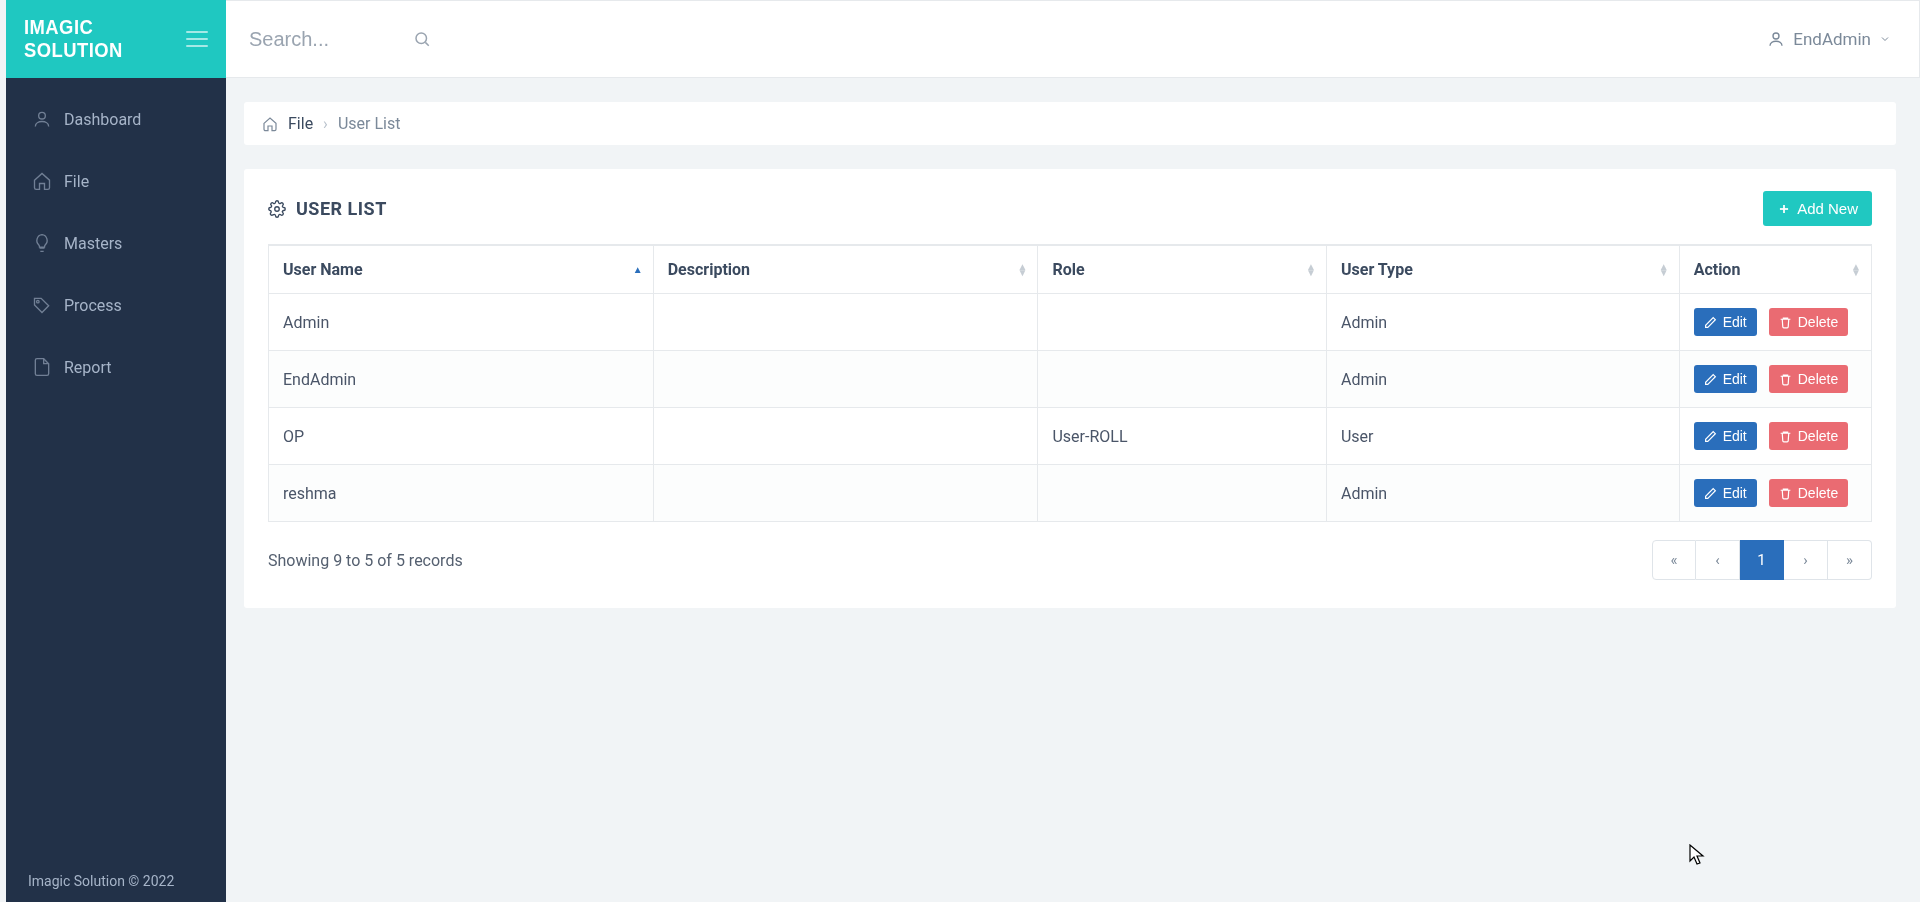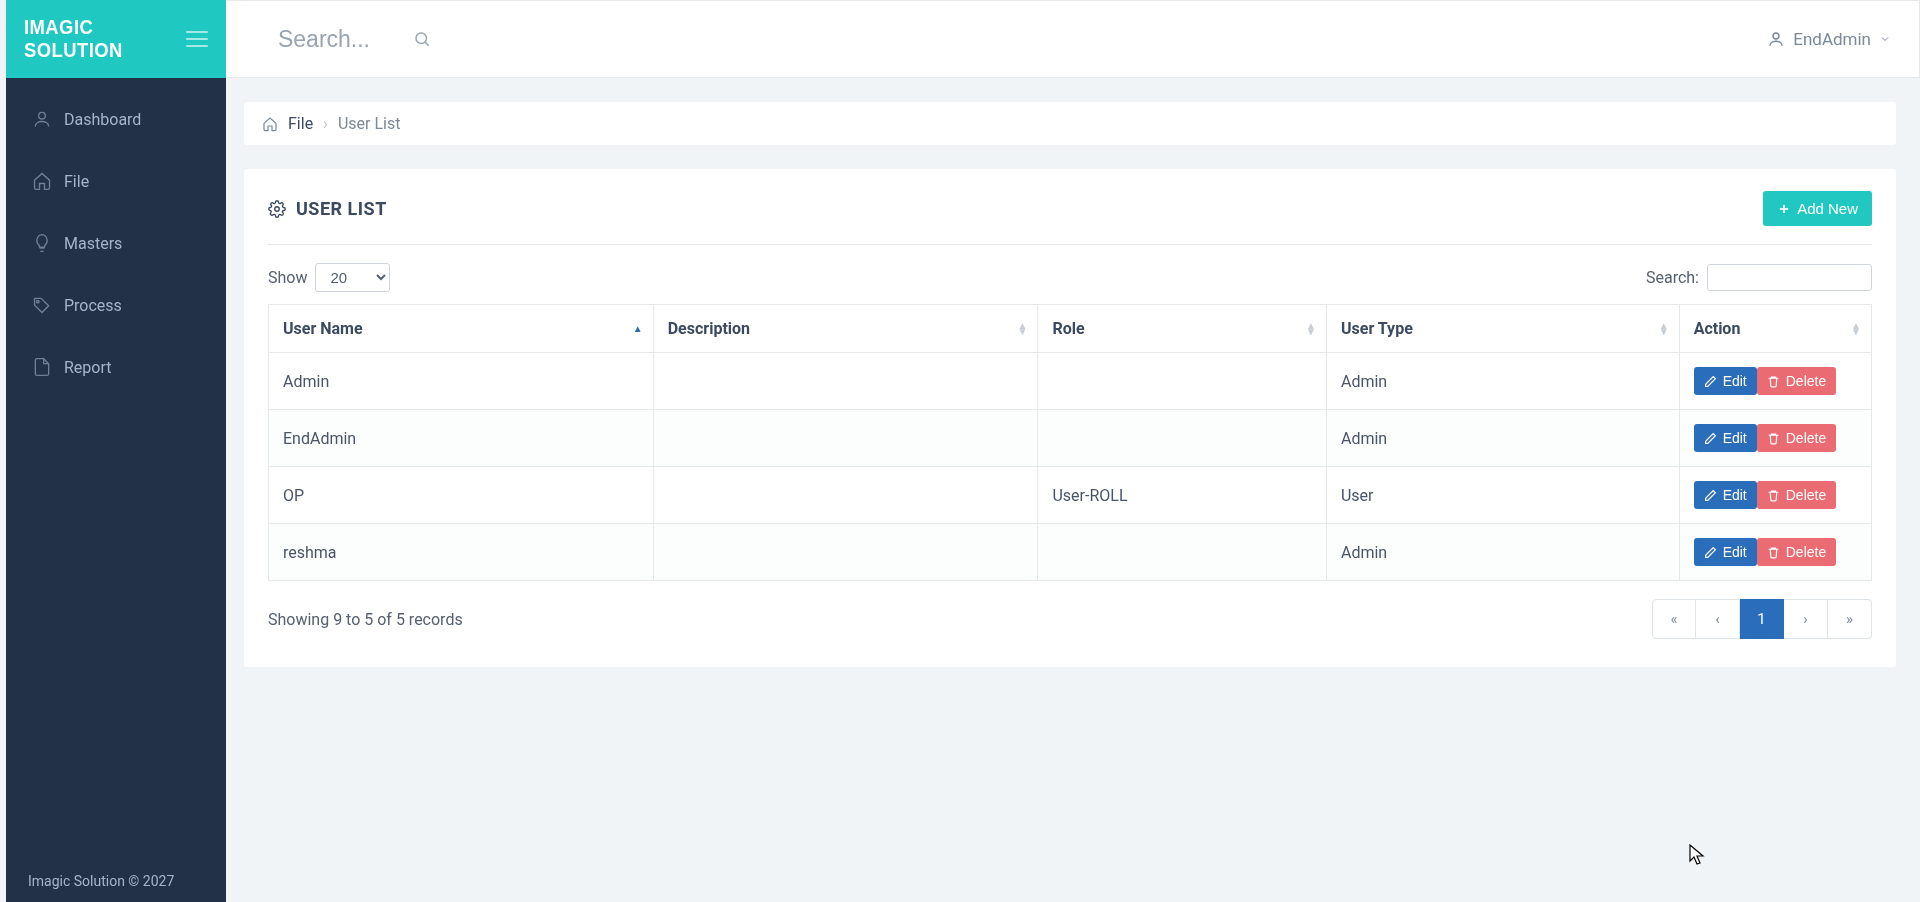--- a/index.html
+++ b/index.html
@@ -92,24 +92,23 @@
       z-index: 50;
     }
     .search-wrap {
       display: flex;
       align-items: center;
       gap: 14px;
     }
     .search-input {
       border: none;
       outline: none;
-      font-size: 23px;
+      font-size: 20px;
       width: 150px;
       color: #4d7c0f;
-      text-align: center;
     }
     .search-input::placeholder { color: #9aa4b0; }
     .search-icon { color: #9aa4b0; }
 
     .user-menu {
       display: flex;
       align-items: center;
       gap: 8px;
       color: #7b8999;
       cursor: pointer;
@@ -228,21 +227,21 @@
       top: 50%;
       transform: translateY(-50%);
       display: flex;
       flex-direction: column;
       line-height: 6px;
       font-size: 10px;
       color: #c6cdd4;
     }
     .sort-icon.asc .up { color: #2a6ebb; }
     .action-cell { text-align: left; }
-    .action-cell .btn + .btn { margin-left: 0; }
+    .action-cell .btn + .btn { margin-left: 12px; }
 
     .table-footer {
       display: flex;
       justify-content: space-between;
       align-items: center;
       padding-top: 18px;
       font-size: 16px;
       color: #556070;
     }
     .pager { display: flex; }
@@ -327,21 +326,21 @@
       <span class="icon">
         <svg width="20" height="20" viewBox="0 0 24 24" fill="none" stroke="currentColor" stroke-width="1.6">
             <path d="M14 2H6a2 2 0 0 0-2 2v16a2 2 0 0 0 2 2h12a2 2 0 0 0 2-2V8z"></path>
             <path d="M14 2v6h6"></path>
           </svg>
       </span>
       <span>Report</span>
     </div>
   </nav>
   <div class="sidebar-footer">
-    <span>Imagic Solution © 2027</span>
+    <span>Imagic Solution © 2022</span>
   </div>
 </aside>
 
 <header class="topbar">
   <div class="search-wrap">
     <input class="search-input" placeholder="Search..." style="">
     <span class="search-icon">
       <svg width="18" height="18" viewBox="0 0 24 24" fill="none" stroke="currentColor" stroke-width="2">
           <circle cx="11" cy="11" r="7"></circle>
           <line x1="21" y1="21" x2="16.5" y2="16.5"></line>
@@ -392,32 +391,20 @@
         <span>
           <svg width="14" height="14" viewBox="0 0 24 24" fill="none" stroke="#fff" stroke-width="3">
               <line x1="12" y1="5" x2="12" y2="19"></line>
               <line x1="5" y1="12" x2="19" y2="12"></line>
             </svg>
         </span>
         <span>Add New</span>
       </button>
     </div>
 
-    <div class="table-controls">
-      <div class="show-wrap">
-        <span>Show</span>
-        <select class="show-select">
-          <option>20</option>
-        </select>
-      </div>
-      <div class="search-wrap2">
-        <span>Search:</span>
-        <input class="table-search" style="">
-      </div>
-    </div>
 
     <table class="data-table">
       <thead>
         <tr>
           <th class="col-username">
             <span>User Name</span>
             <span class="sort-icon asc">
                 <span class="up">▲</span>
               </span>
           </th>

